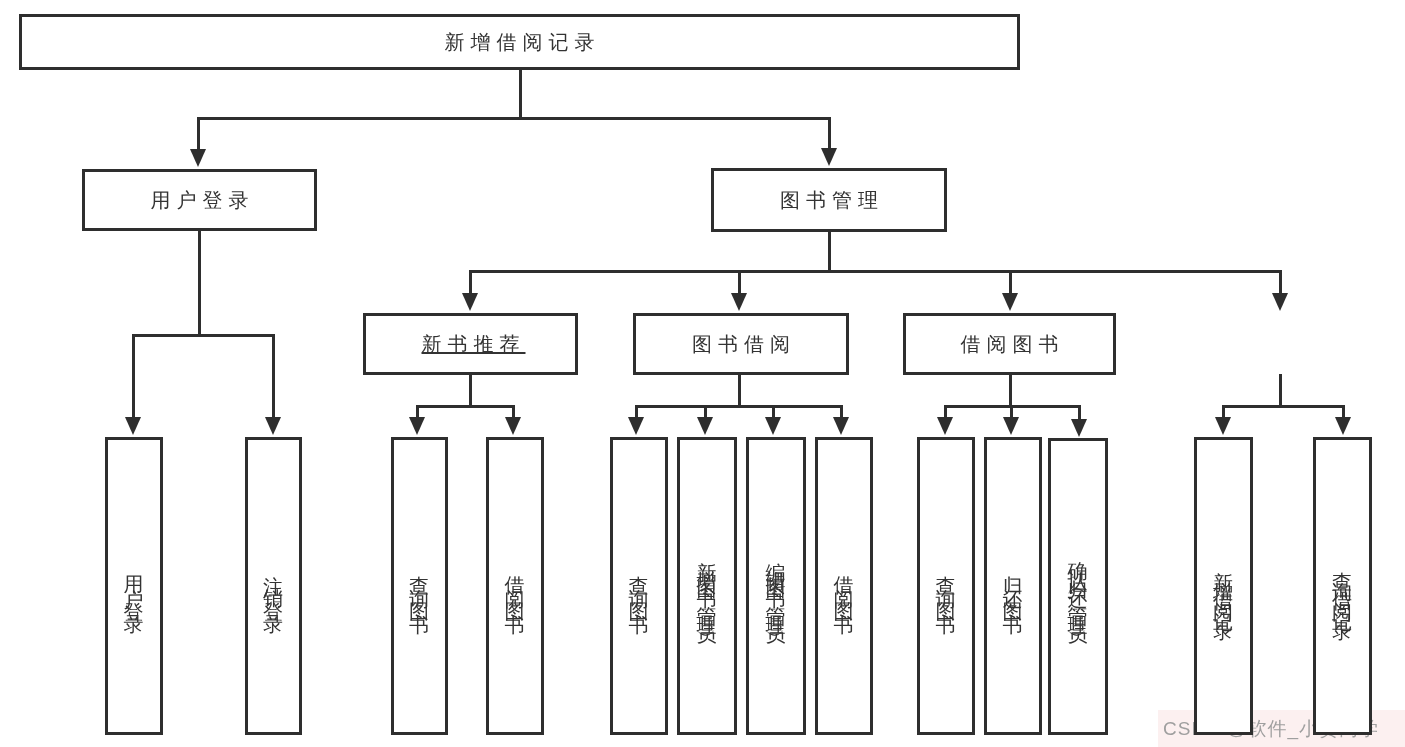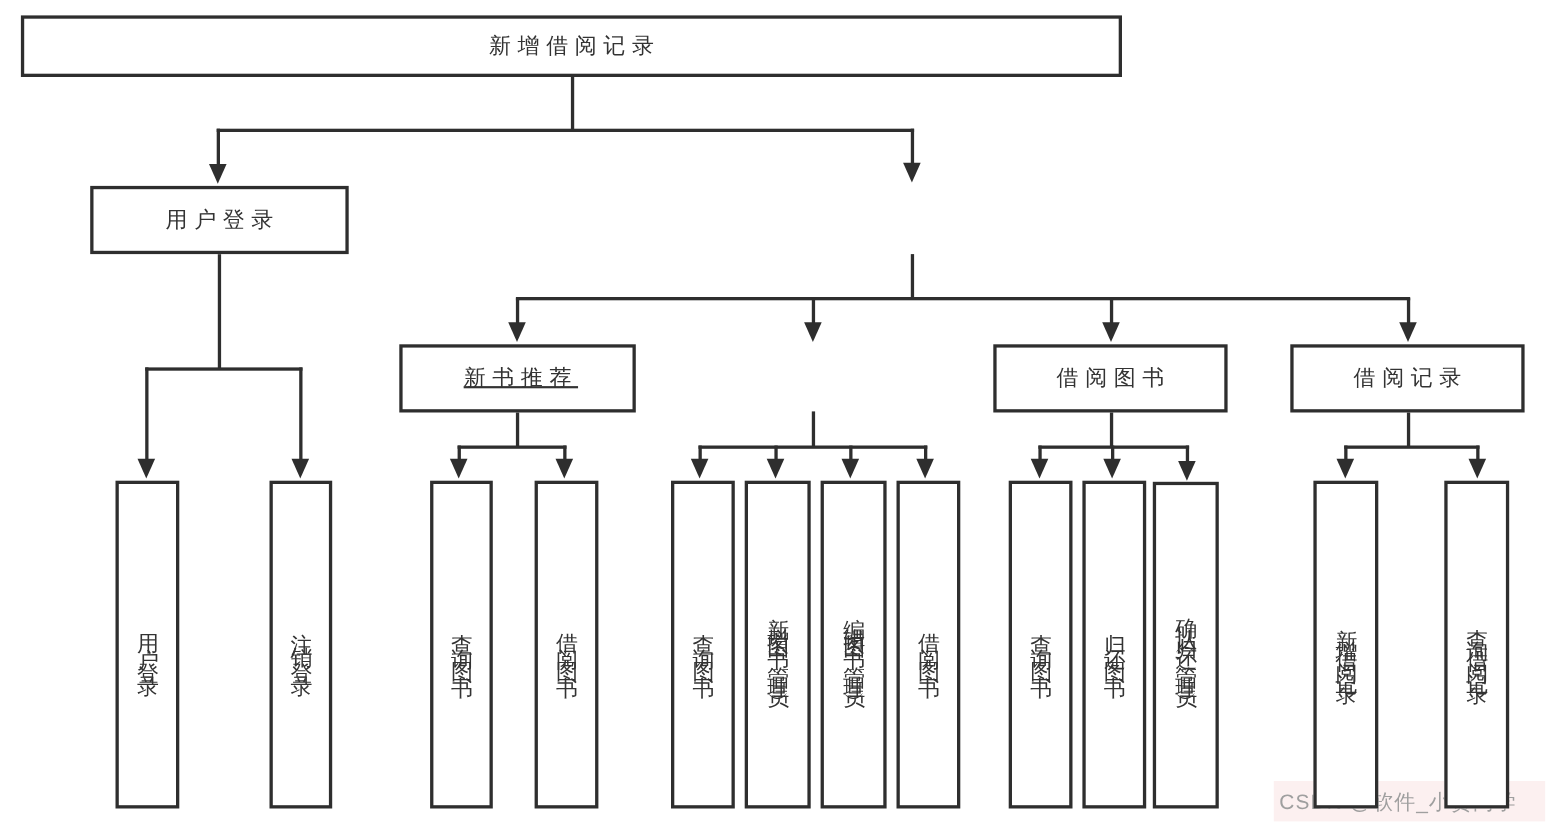--- a/index.html
+++ b/index.html
@@ -119,28 +119,31 @@
     <div class="line" style="left: 1221.5px; top: 405px; width: 3px; height: 18px;"></div>
     <div class="arrowhead" style="left: 1215px; top: 417px;"></div>
     <div class="line" style="left: 1341.5px; top: 405px; width: 3px; height: 18px;"></div>
     <div class="arrowhead" style="left: 1335px; top: 417px;"></div>
     <div class="node h" style="left: 19px; top: 14px; width: 1001px; height: 56px;">
       <span>新增借阅记录</span>
     </div>
     <div class="node h" style="left: 82px; top: 169px; width: 235px; height: 62px;">
       <span>用户登录</span>
     </div>
+    <div class="node h" style="left: 711px; top: 168px; width: 236px; height: 64px;">
+      <span>图书管理</span>
+    </div>
     <div class="node h" style="left: 363px; top: 313px; width: 215px; height: 62px; text-decoration: underline;">
       <span>新书推荐</span>
     </div>
+    <div class="node h" style="left: 633px; top: 313px; width: 216px; height: 62px;">
+      <span>图书借阅</span>
+    </div>
     <div class="node h" style="left: 903px; top: 313px; width: 213px; height: 62px;">
       <span>借阅图书</span>
-    </div>
-    <div class="node h" style="left: 1173px; top: 313px; width: 213px; height: 62px;">
-      <span>借阅记录</span>
     </div>
     <div class="node v" style="left: 105px; top: 437px; width: 58px; height: 298px;">
       <span style="letter-spacing: 13px;">用户登录</span>
     </div>
     <div class="node v" style="left: 245px; top: 437px; width: 57px; height: 298px;">
       <span style="letter-spacing: 13px;">注销登录</span>
     </div>
     <div class="node v" style="left: 391px; top: 437px; width: 57px; height: 298px;">
       <span style="letter-spacing: 13px;">查询图书</span>
     </div>

